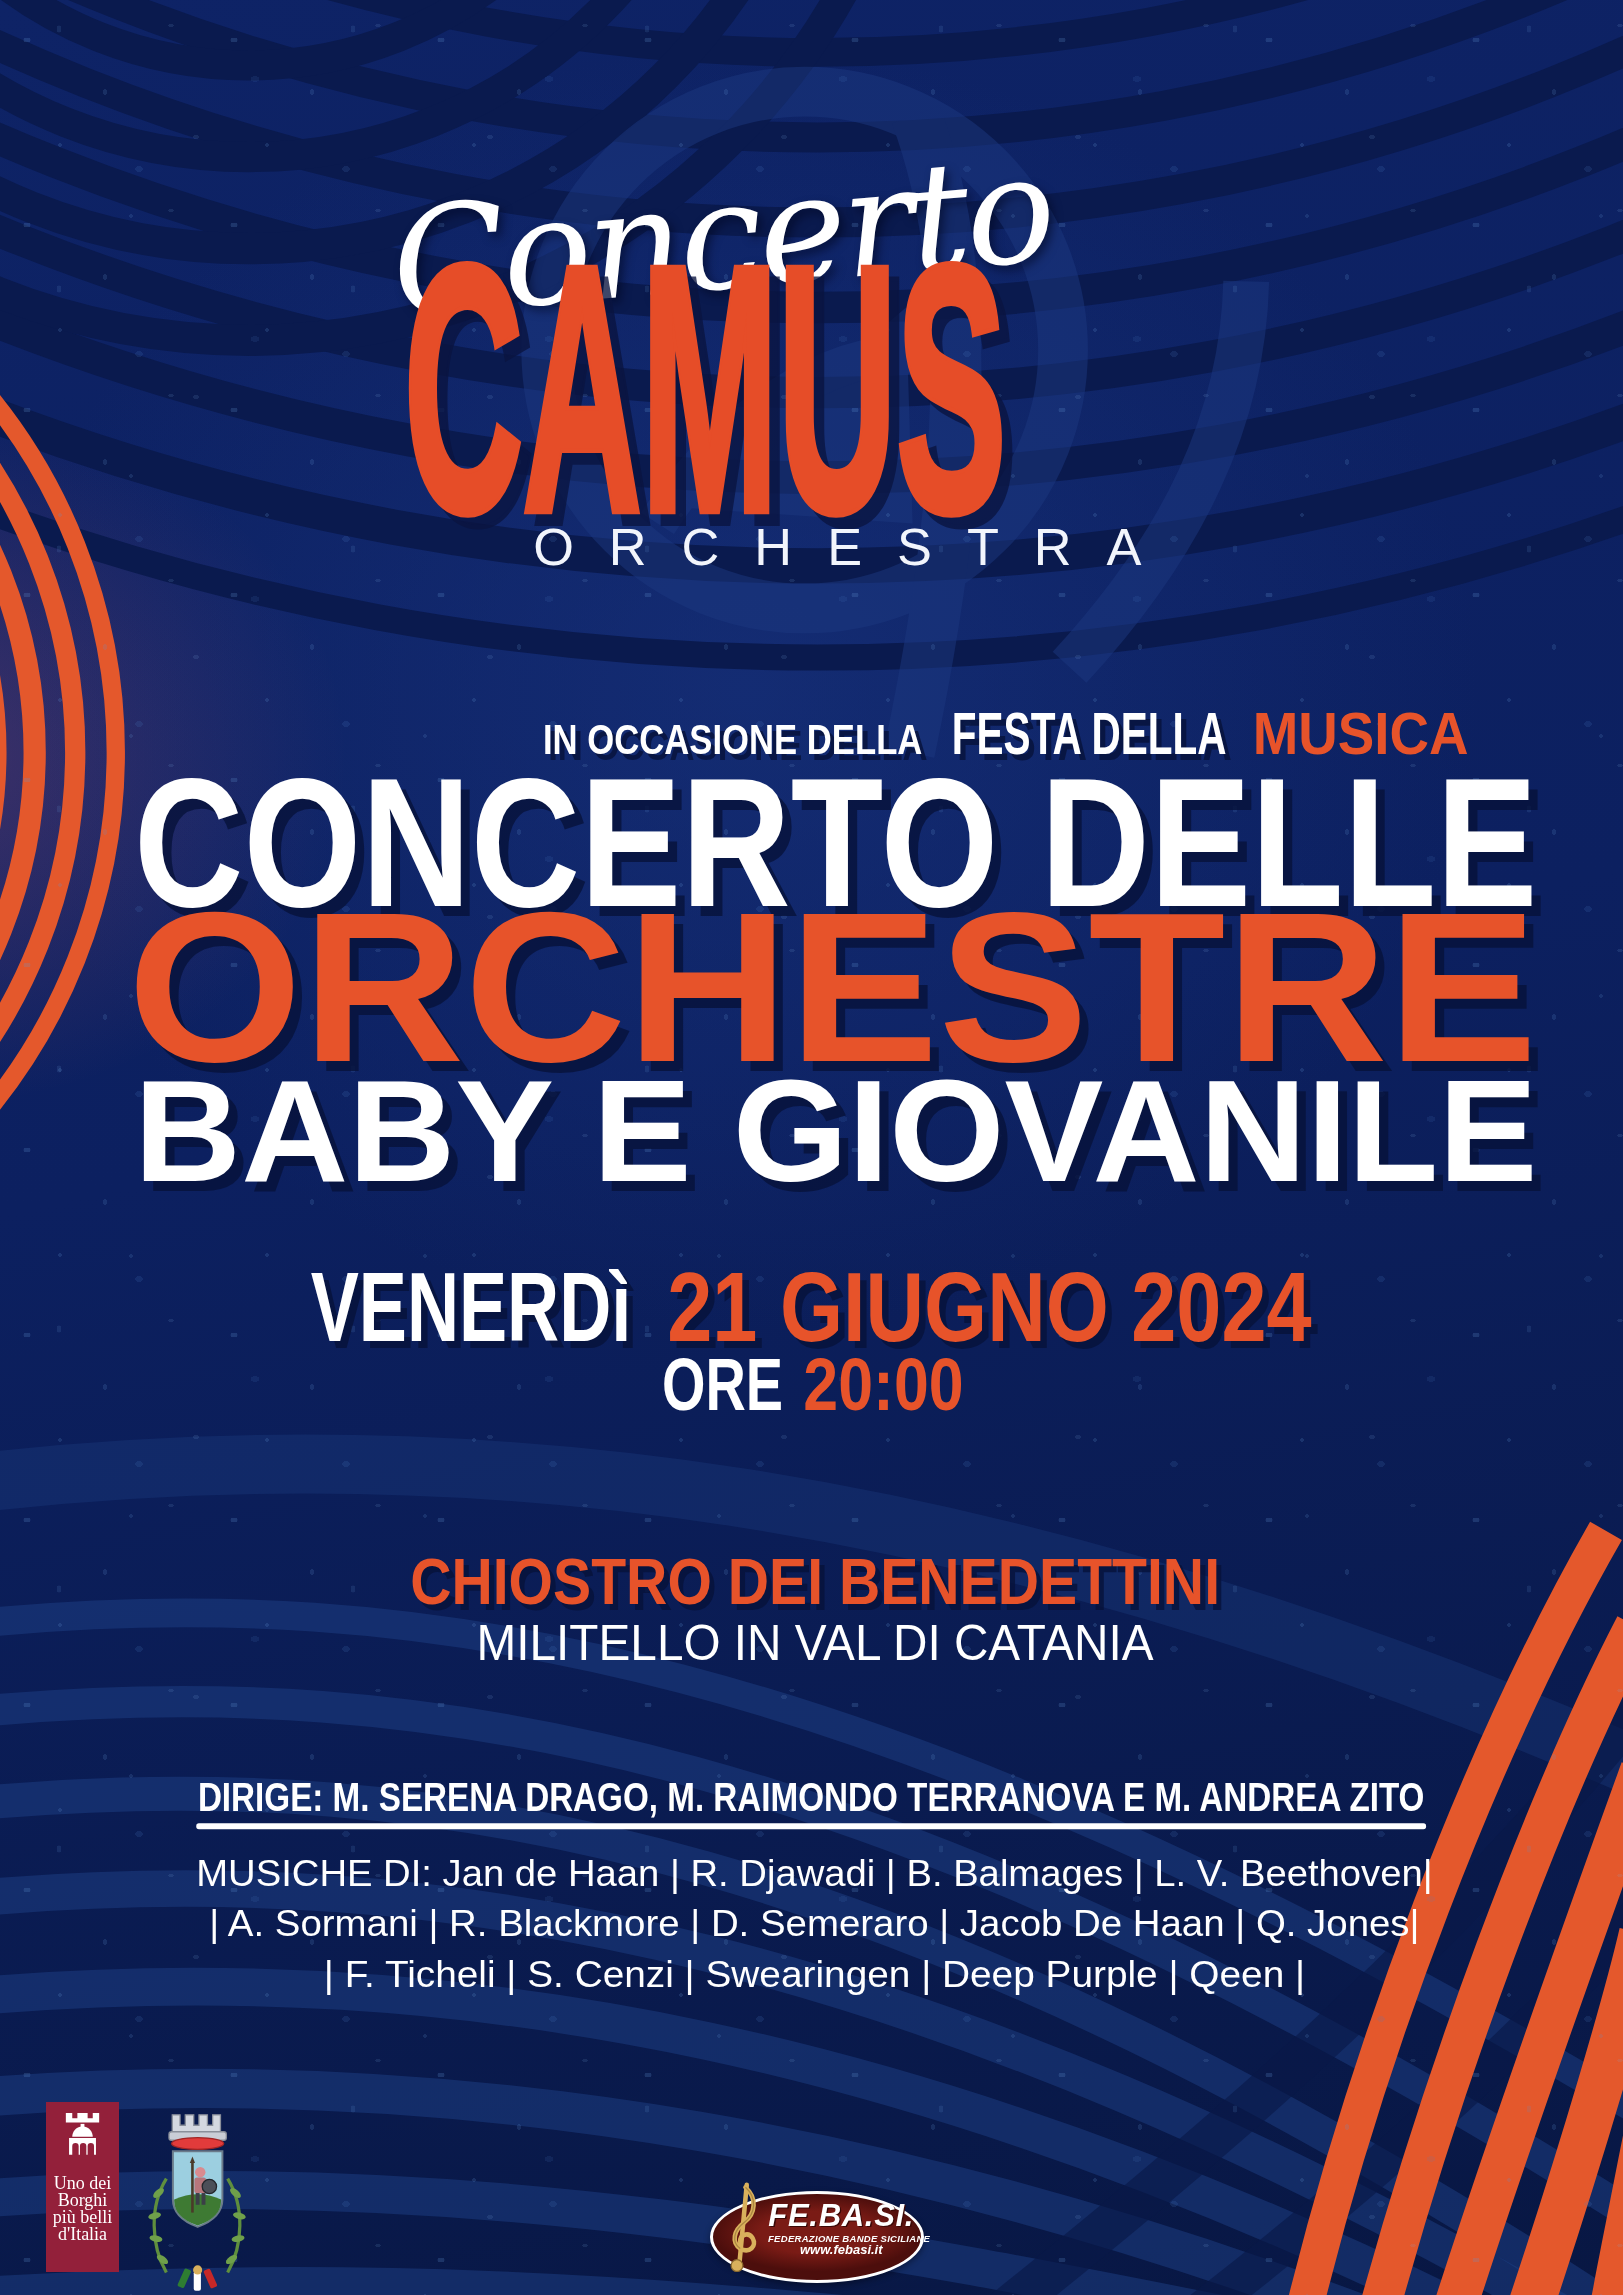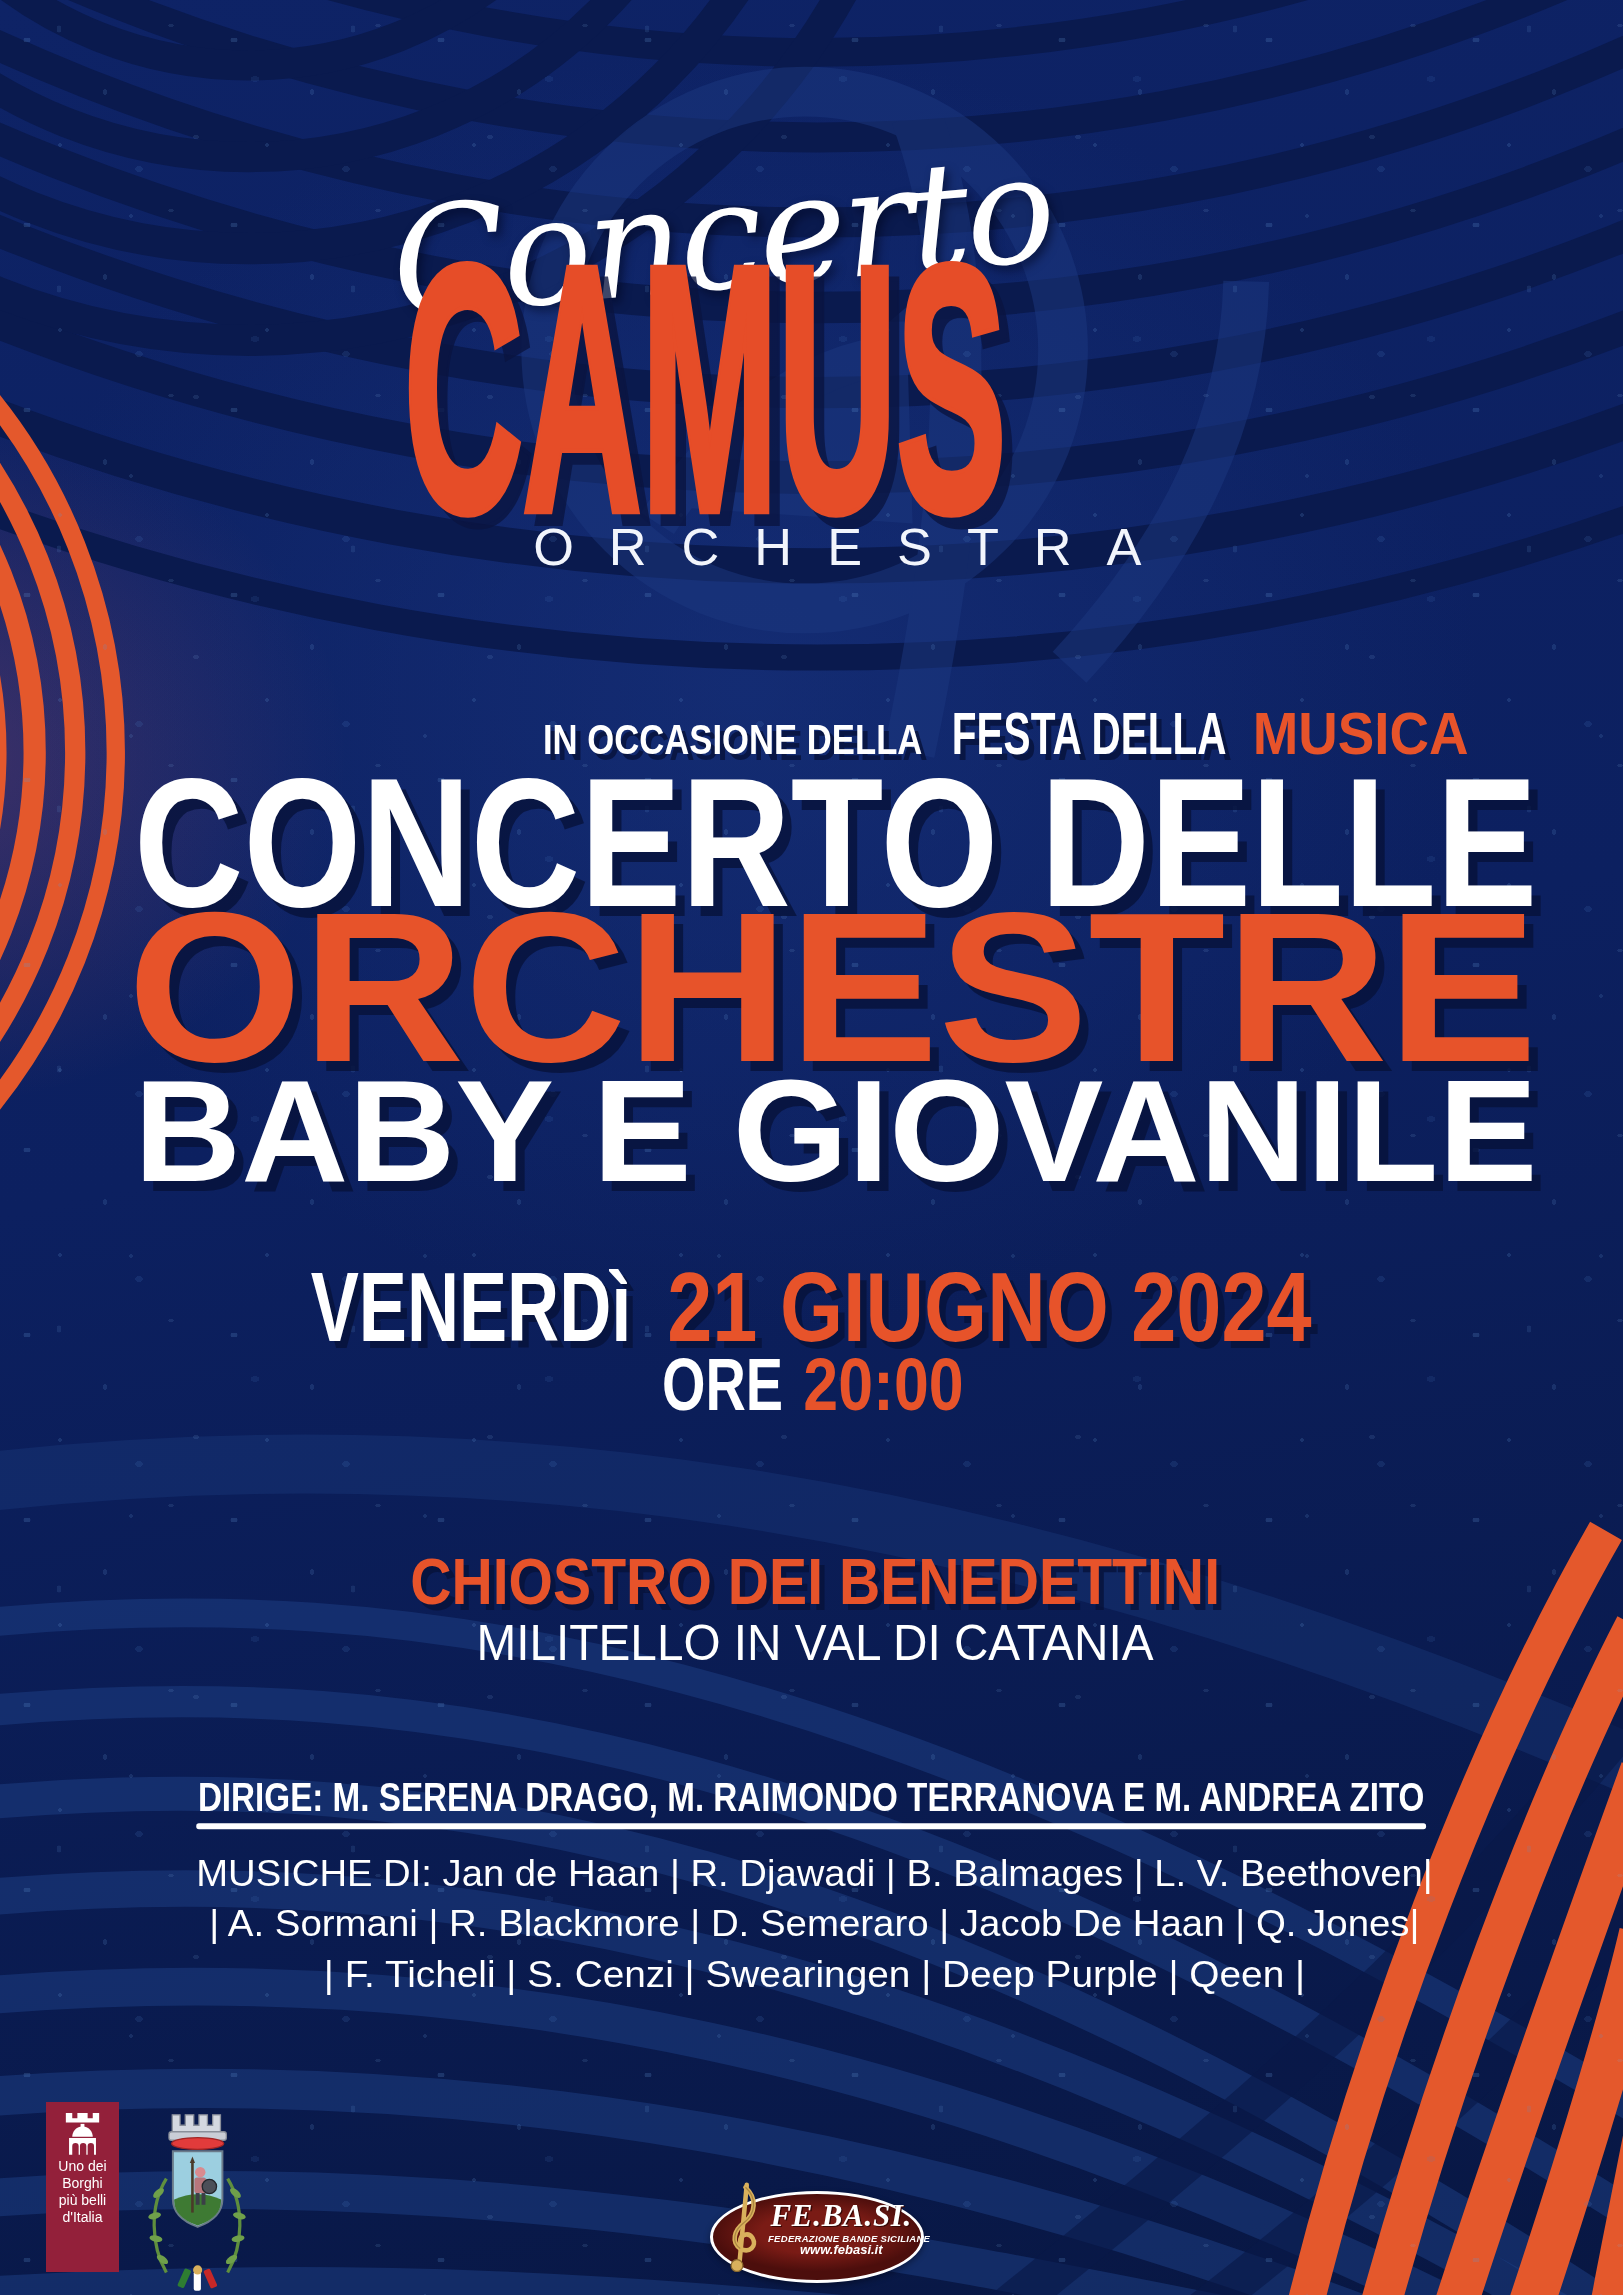--- a/index.html
+++ b/index.html
@@ -52,35 +52,35 @@
     text-shadow:3.9px 5.2px 9.2px rgba(2,6,30,.55);
     white-space:nowrap;
   }
   
   .borghi{
     position:absolute; z-index:4; left:46px; top:2102px; width:73px; height:170px;
     background:#93203A; display:flex; flex-direction:column; align-items:center;
     color:#fff; text-align:center;
   }
   .borghi .lines{
-    font-family:Liberation Sans, sans-serif; font-size:14px; line-height:17px; margin-top:1px;
+    font-family:Liberation Serif, serif; font-size:18px; line-height:17px; margin-top:18px;
   }
   .stemma{position:absolute; z-index:4; left:139px; top:2108px; width:116px; height:187px;}
   .febasi{
     position:absolute; z-index:4; left:710px; top:2191px; width:208px; height:86px;
     background:radial-gradient(closest-side at 50% 45%, #7A1B15 55%, #4C0E0C 100%);
     border:3.3px solid #fff; border-radius:50%;
     box-shadow:0 2.6px 6.5px rgba(0,0,10,.4);
   }
   .febasi .txt{
     position:absolute; left:55px; right:6.5px; top:5.2px; text-align:center; color:#fff;
     font-style:italic;
   }
   .febasi .name{font-size:31px; font-weight:bold; line-height:34px; letter-spacing:0.7px;
-    text-shadow:1.3px 1.3px 0 #3a0907;font-family:Liberation Serif, serif;}
+    text-shadow:1.3px 1.3px 0 #3a0907;}
   .febasi .sub{font-size:9.5px; font-weight:bold; line-height:11.8px; letter-spacing:0.3px; white-space:nowrap;font-style:italic;}
   .febasi .url{font-size:13px; font-weight:bold; line-height:10.5px;}
   .febasi .clef{position:absolute; left:9.2px; top:-11.8px;}
 </style>
 </head>
 <body>
 
 <div class="poster">
 
   <svg class="layer bg-art" width="1623" height="2295" viewBox="0 0 2481 3508" aria-hidden="true">

